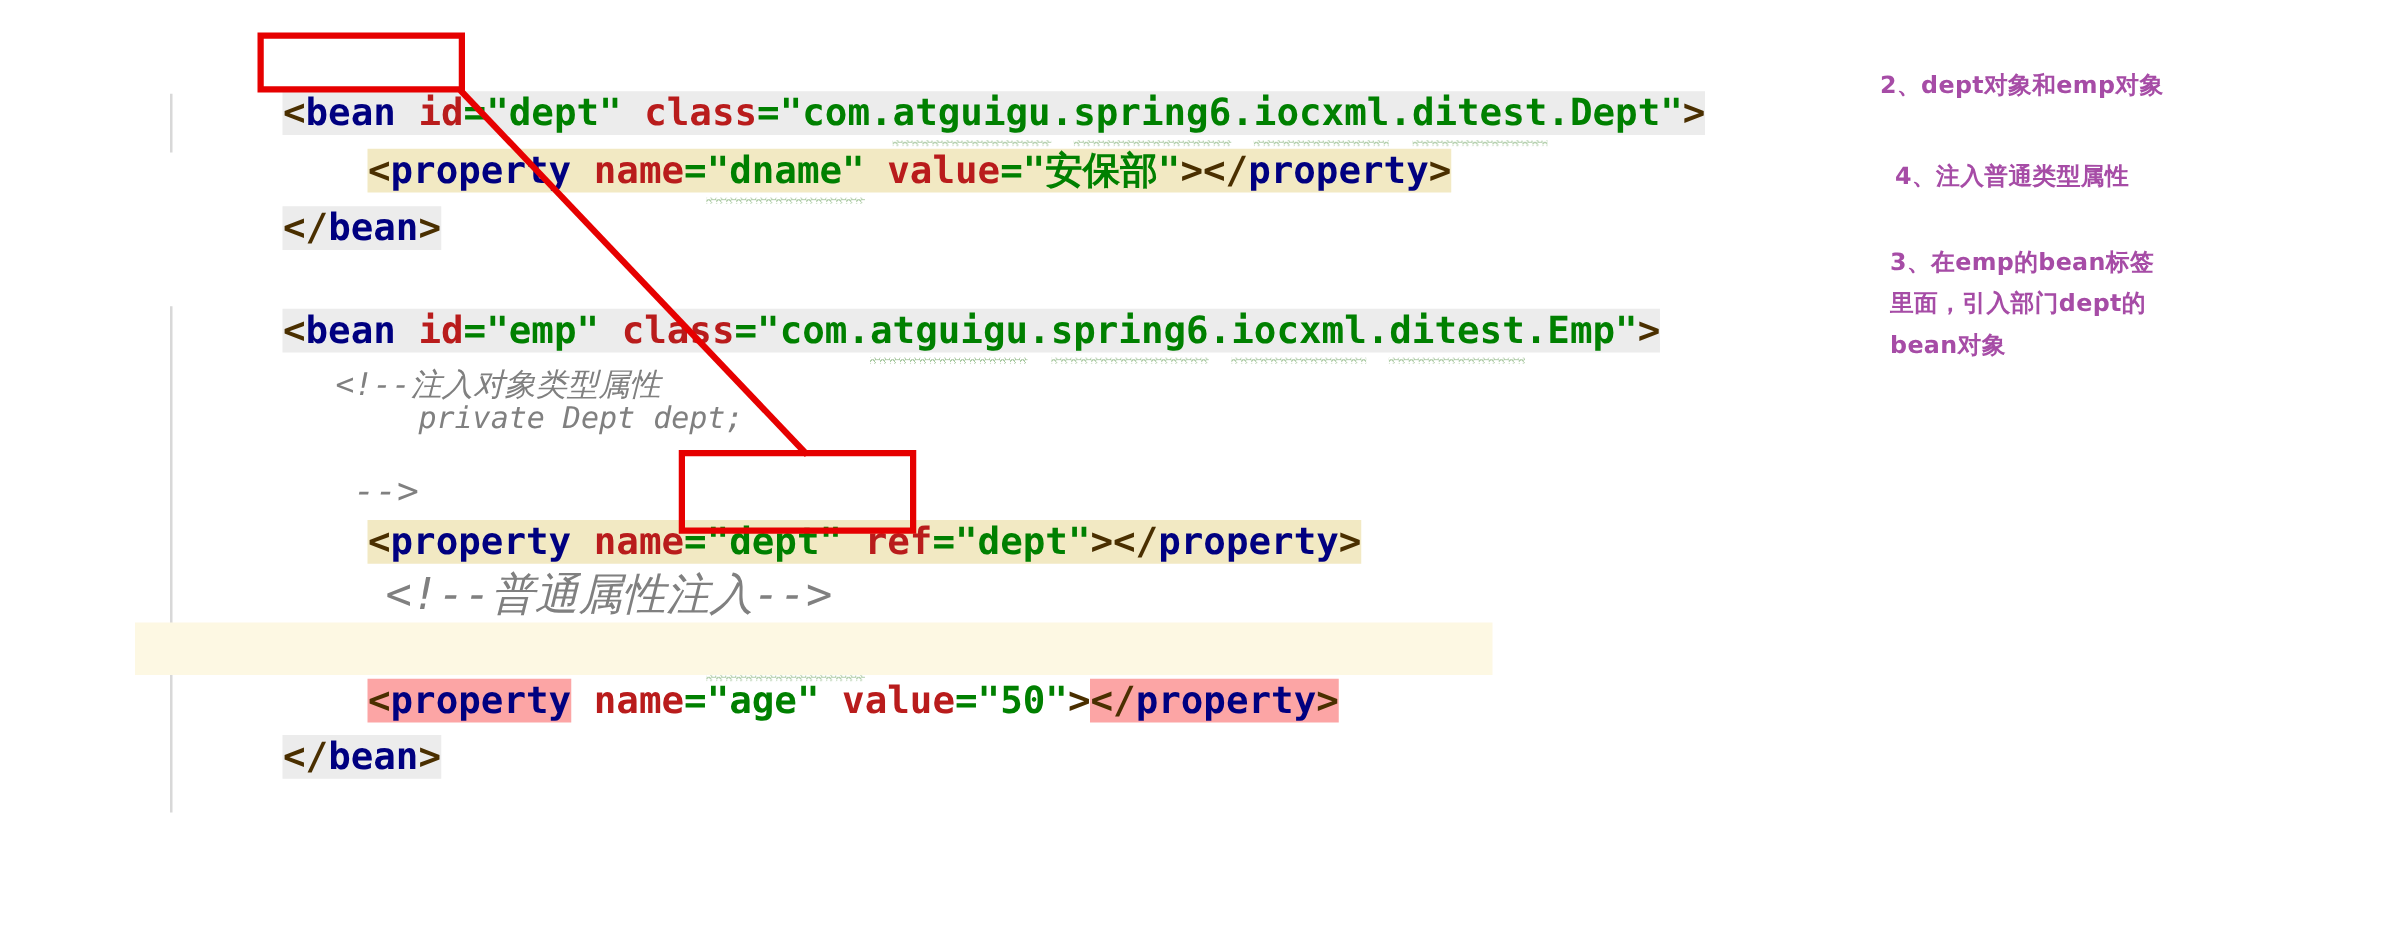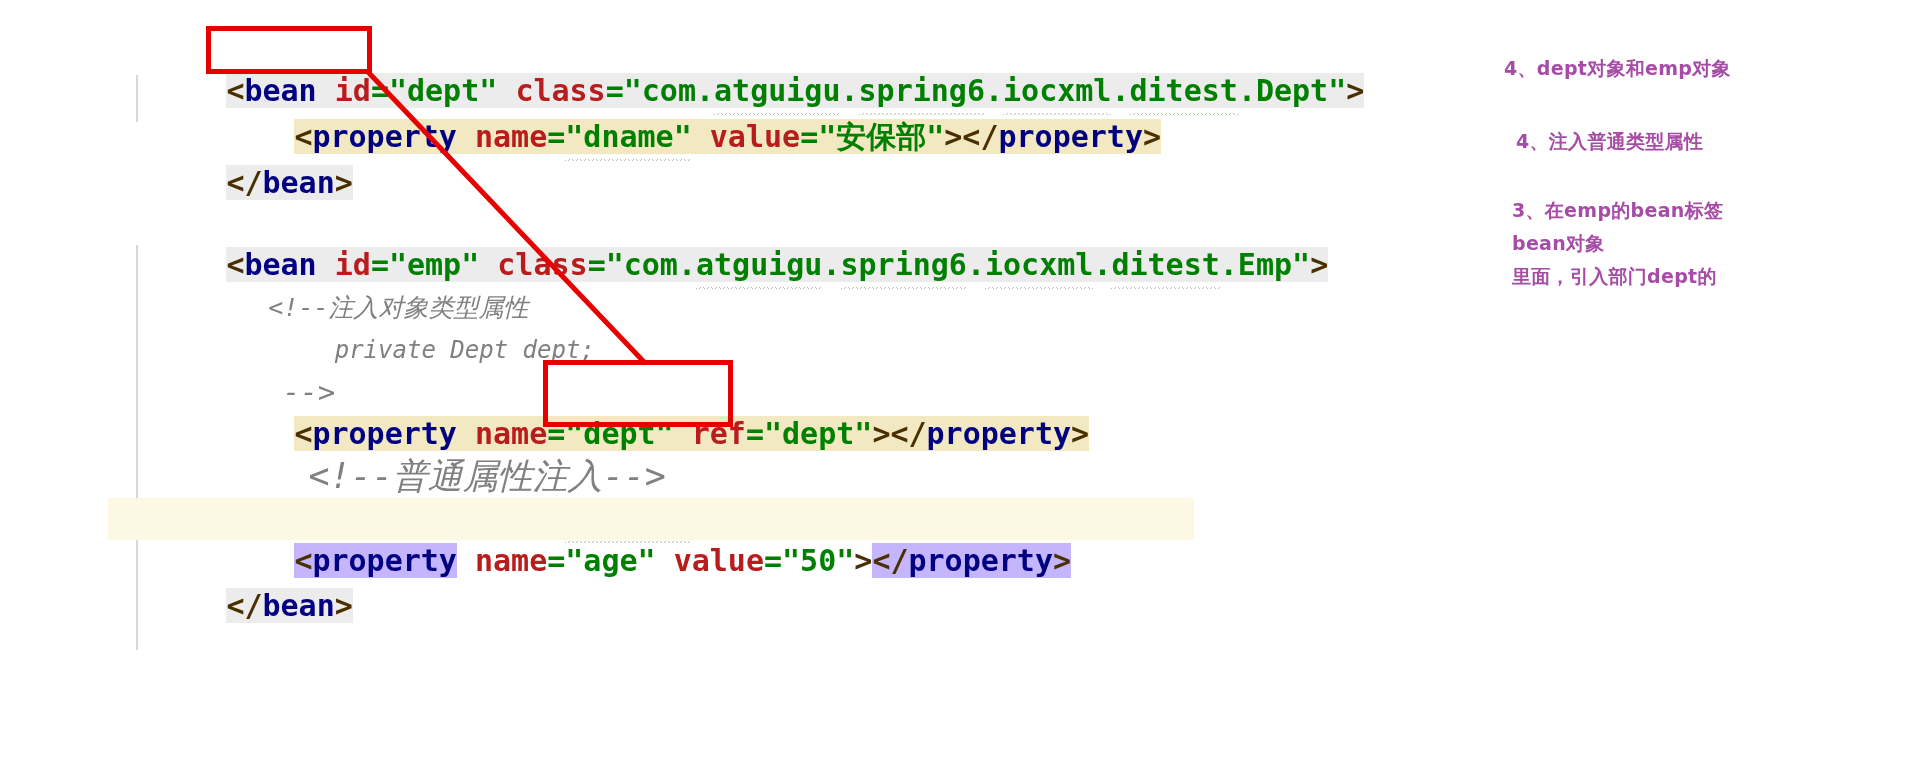--- a/index.html
+++ b/index.html
@@ -36,21 +36,21 @@
   .t-brk   {color:#4a2f00;}   
   .t-attr  {color:#b91c1c;}   
   .t-eq    {color:#008000;}
   .t-val   {color:#008000;}   
   .t-cmt   {color:#808080;font-style:italic;font-weight:normal;}
 
   
   .bg-gray {background:#ececec;}
   .bg-cream{background:#f2e9c3;}
   .bg-pale {background:#fdf8e3;}
-  .bg-blue {background:#c4b5fd;}
+  .bg-blue {background:#fca5a5;}
 
   
   .sq{
     position:relative;
     display:inline-block;
   }
   .sq::after{
     content:"";
     position:absolute;
     left:0;right:0;bottom:-5px;
@@ -123,21 +123,21 @@
     <div class="ln" style="top:202px;">
       <span class="bg-gray"><span class="t-brk">&lt;</span><span class="t-tag">bean</span><span class="t-brk"> </span><span class="t-attr">id</span><span class="t-eq">=</span><span class="t-val">"emp"</span><span class="t-brk"> </span><span class="t-attr">class</span><span class="t-eq">=</span><span class="t-val">"com.</span><span class="t-val sq">atguigu</span><span class="t-val">.</span><span class="t-val sq">spring6</span><span class="t-val">.</span><span class="t-val sq">iocxml</span><span class="t-val">.</span><span class="t-val sq">ditest</span><span class="t-val">.Emp"</span><span class="t-brk">&gt;</span></span>
     </div>
 
     
     <div class="ln t-cmt" style="top:245px;left:178px;font-size:25px;">
       <span>&lt;!--注入对象类型属性</span>
     </div>
 
     
-    <div class="ln t-cmt" style="top:287px;left:248px;font-size:24px;">
+    <div class="ln t-cmt" style="top:271px;left:248px;font-size:24px;">
       <span>private Dept dept;</span>
     </div>
 
     
     <div class="ln t-cmt" style="top:329px;left:178px;font-size:29px;">
       <span>--&gt;</span>
     </div>
 
     
     <div class="ln" style="top:371px;left:186px;">
@@ -167,26 +167,26 @@
   </div>
 
   <div class="redbox" style="left:206px;top:26px;width:166px;height:48px;"></div>
   <div class="redbox" style="left:543px;top:360px;width:190px;height:67px;"></div>
 
   <svg class="overlay" viewBox="0 0 1919 759">
     <line x1="370" y1="74" x2="644" y2="362" stroke="#e60000" stroke-width="5" stroke-linecap="square"></line>
   </svg>
 
   <div class="note" style="left:1504px;top:52px;width:380px;">
-    <span>4、dept对象和emp对象</span>
+    <span>2、dept对象和emp对象</span>
   </div>
 
   <div class="note" style="left:1516px;top:125px;width:380px;">
     <span>4、注入普通类型属性</span>
   </div>
 
   <div class="note" style="left:1500px;top:194px;width:300px;margin-left:12px;">
     <div>3、在emp的bean标签</div>
+    <div>里面，引入部门dept的</div>
     <div>bean对象</div>
-    <div>里面，引入部门dept的</div>
   </div>
 
 </div>
 
 </body></html>

